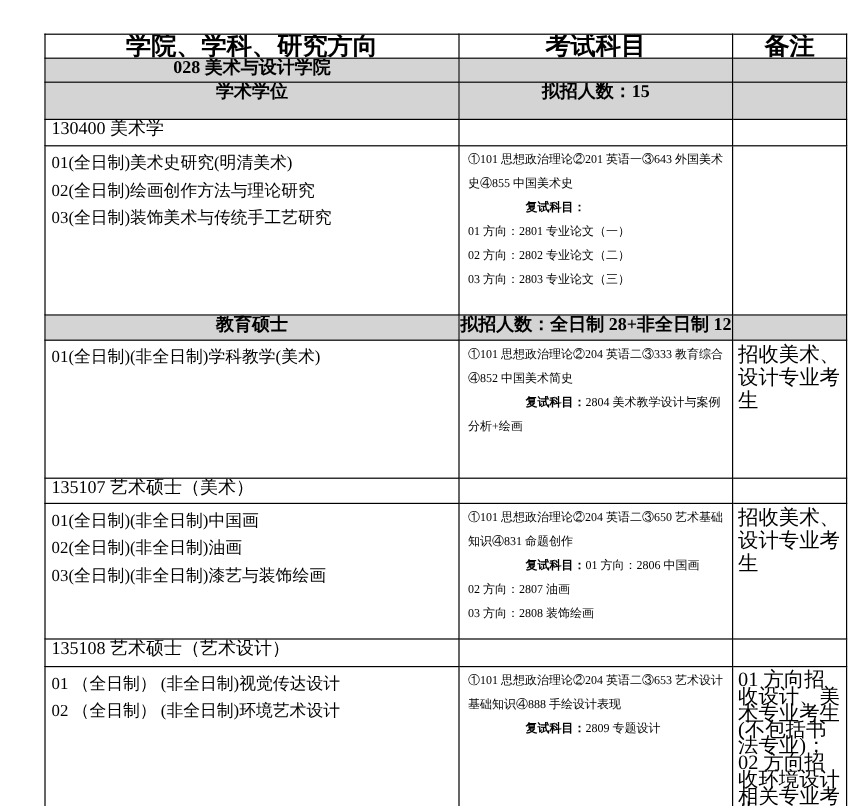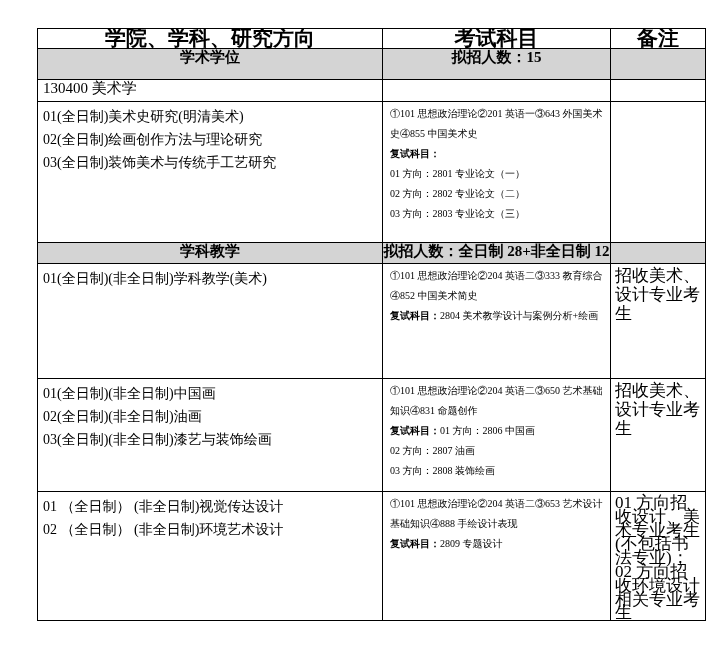--- a/index.html
+++ b/index.html
@@ -46,21 +46,21 @@
   .dirs {
     font-size: 14px; text-align: left;
     padding: 3px 4px 0 5px;
   }
   .dirs .line { line-height: 23px; }
   .exam {
     font-size: 10px; text-align: left;
     padding: 2px 4px 0 7px;
     line-height: 20px;
   }
-  .exam .bold-label { font-weight: bold; }
+  .exam .bold-label { font-weight: bold; margin-left: 48px; }
   .note {
     font-size: 17px; text-align: left;
     padding: 2px 2px 0 4px;
   }
   .note-mid { vertical-align: middle; line-height: 19px; }
   .note-tight { vertical-align: top; line-height: 13.8px; padding-top: 4px; }
 </style>
 </head>
 <body>
 
@@ -71,20 +71,25 @@
       <col class="c3">
     </colgroup>
 
   <tbody>
       <tr style="height:20px">
     <td class="hdr">学院、学科、研究方向</td>
     <td class="hdr">考试科目</td>
     <td class="hdr">备注</td>
   </tr>
 
+  <tr style="height:20px">
+    <td class="section">028 美术与设计学院</td>
+    <td class="section"></td>
+    <td class="section"></td>
+  </tr>
 
   <tr style="height:31px">
     <td class="section">学术学位</td>
     <td class="section">拟招人数：15</td>
     <td class="section"></td>
   </tr>
 
   <tr style="height:22px">
     <td class="program">130400 美术学</td>
     <td></td>
@@ -101,53 +106,63 @@
       <div>①101 思想政治理论②201 英语一③643 外国美术史④855 中国美术史</div>
       <div class="bold-label">复试科目：</div>
       <div>01 方向：2801 专业论文（一）</div>
       <div>02 方向：2802 专业论文（二）</div>
       <div>03 方向：2803 专业论文（三）</div>
     </td>
     <td></td>
   </tr>
 
   <tr style="height:21px">
-    <td class="section">学科教学</td>
+    <td class="section">教育硕士</td>
     <td class="section">拟招人数：全日制 28+非全日制 12</td>
     <td class="section"></td>
   </tr>
 
 
   <tr style="height:115px">
     <td class="dirs">
       <div class="line">01(全日制)(非全日制)学科教学(美术)</div>
     </td>
     <td class="exam">
       <div>①101 思想政治理论②204 英语二③333 教育综合④852 中国美术简史</div>
       <div><span class="bold-label">复试科目：</span><span>2804 美术教学设计与案例分析+绘画</span></div>
     </td>
     <td class="note note-mid">招收美术、设计专业考生</td>
   </tr>
 
+  <tr style="height:21px">
+    <td class="program">135107 艺术硕士（美术）</td>
+    <td></td>
+    <td></td>
+  </tr>
 
   <tr style="height:113px">
     <td class="dirs">
       <div class="line">01(全日制)(非全日制)中国画</div>
       <div class="line">02(全日制)(非全日制)油画</div>
       <div class="line">03(全日制)(非全日制)漆艺与装饰绘画</div>
     </td>
     <td class="exam">
       <div>①101 思想政治理论②204 英语二③650 艺术基础知识④831 命题创作</div>
       <div><span class="bold-label">复试科目：</span><span>01 方向：2806 中国画</span></div>
       <div>02 方向：2807 油画</div>
       <div>03 方向：2808 装饰绘画</div>
     </td>
     <td class="note note-mid">招收美术、设计专业考生</td>
   </tr>
 
+  <tr style="height:23px">
+    <td class="program">135108 艺术硕士（艺术设计）</td>
+    <td></td>
+    <td></td>
+  </tr>
 
   <tr style="height:97px">
     <td class="dirs">
       <div class="line">01 （全日制） (非全日制)视觉传达设计</div>
       <div class="line">02 （全日制） (非全日制)环境艺术设计</div>
     </td>
     <td class="exam">
       <div>①101 思想政治理论②204 英语二③653 艺术设计基础知识④888 手绘设计表现</div>
       <div><span class="bold-label">复试科目：</span><span>2809 专题设计</span></div>
     </td>

